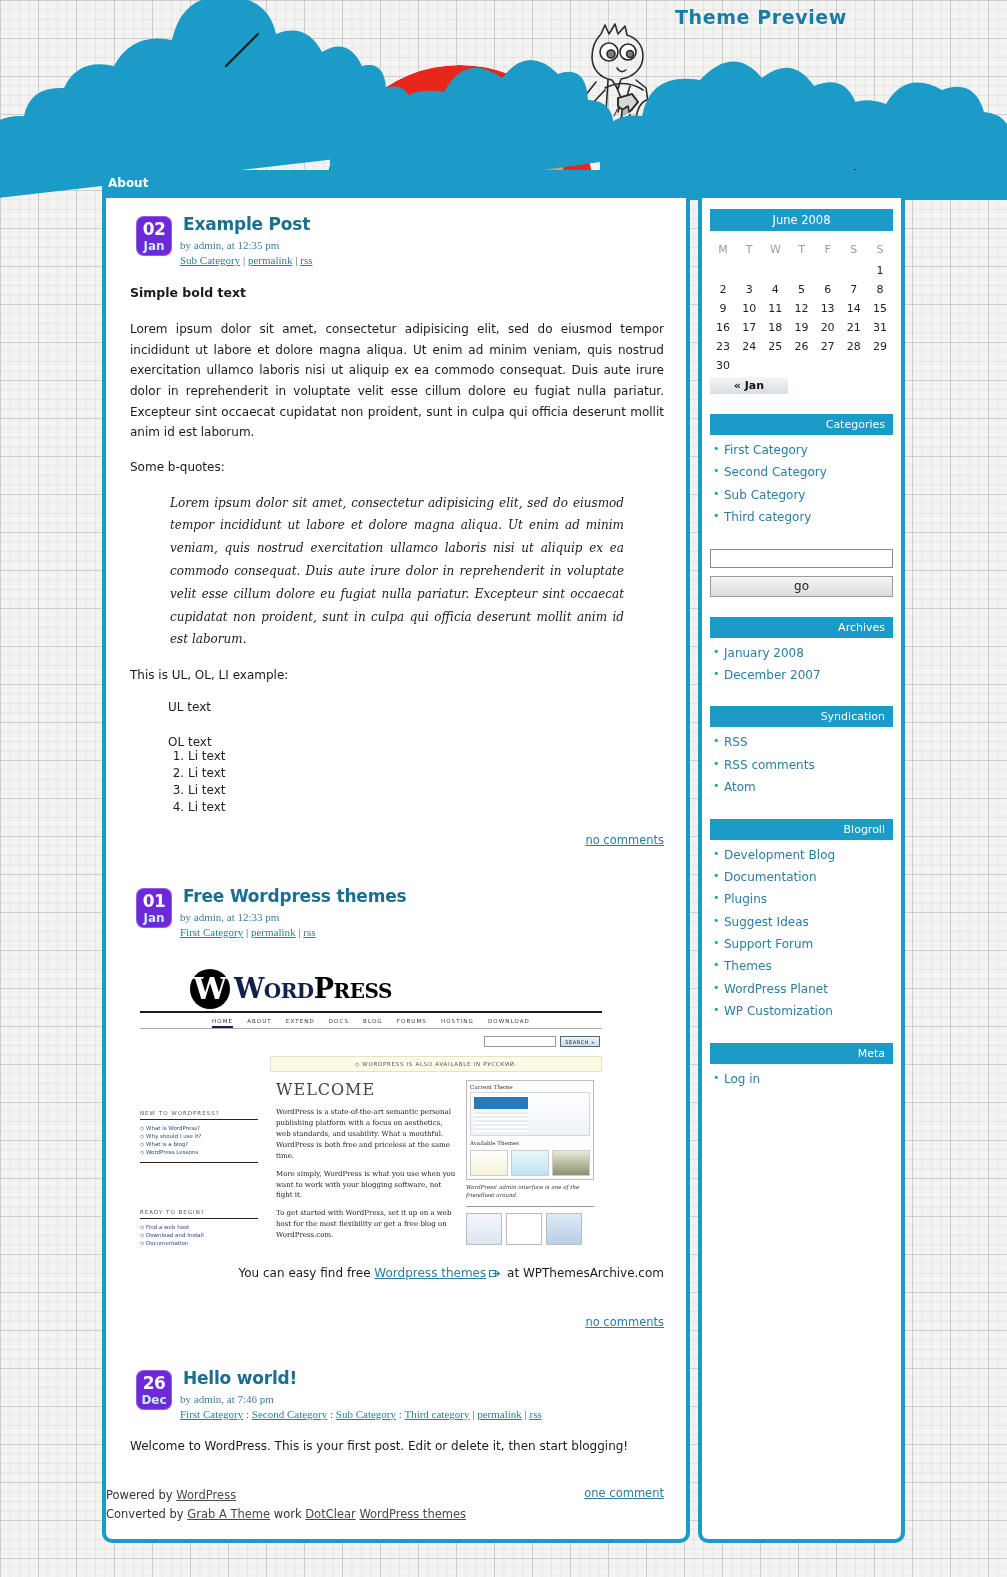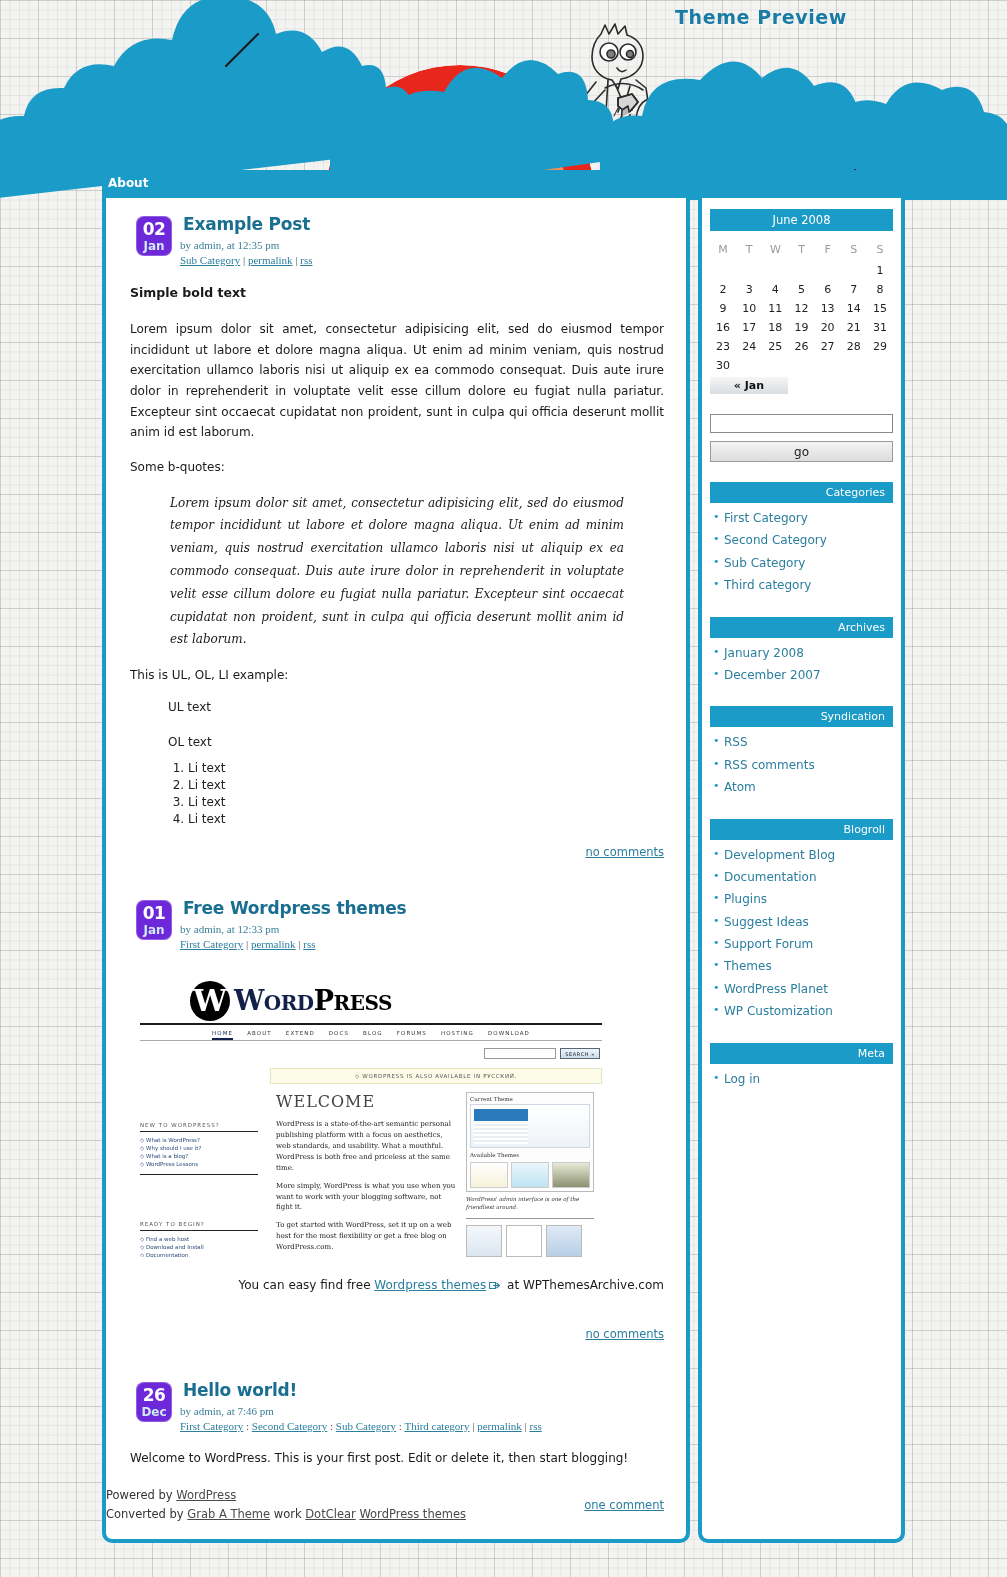--- a/index.html
+++ b/index.html
@@ -103,21 +103,21 @@
   .post-body p.lead-bold { font-weight:bold; font-size:12.5px; margin-bottom:16px; text-align:left; }
   .post-body blockquote {
     margin:0 40px 14px 40px;
     font-family:"DejaVu Serif", serif;
     font-style:italic; font-size:12px; line-height:1.9;
     text-align:justify; color:#1a1a1a;
   }
   .post-body blockquote p { font-family:inherit; font-style:inherit; margin:0; line-height:1.9; }
   .post-body ul.demo-ul { margin:0 0 0 38px; padding:0; list-style:none; }
   .post-body ul.demo-ul > li { margin:0 0 21px 0; font-size:12px; }
-  .post-body ol.demo-ol { margin:12px 0 0 40px; padding:0 0 0 18px; list-style:decimal; }
+  .post-body ol.demo-ol { margin:0 0 0 40px; padding:0 0 0 18px; list-style:decimal; }
   .post-body ol.demo-ol li { margin:0 0 3px 0; font-size:12px; }
   .ol-label { display:block; margin-left:38px; font-size:12px; }
 
   .comments-line { text-align:right; padding:16px 0 20px 0; }
   .comments-line a { color:#2a7e9e; text-decoration:underline; font-size:11.5px; }
 
   .ext-icon { display:inline-block; vertical-align:-1px; margin:0 3px; }
 
   
   .wp-shot {
@@ -568,33 +568,33 @@
           <td></td>
           <td></td>
         </tr>
       </tbody>
     </table>
     <div class="cal-nav">
       <a href="#" class="cal-prev">« Jan</a>
     </div>
   </div>
 
-  <div class="widget search-form">
-    <input class="search-input" type="text" placeholder="" style="">
-    <button class="search-submit">go</button>
-  </div>
-
   <div class="widget">
     <div class="widget-title">Categories</div>
     <ul>
       <li><a href="#">First Category</a></li>
       <li><a href="#">Second Category</a></li>
       <li><a href="#">Sub Category</a></li>
       <li><a href="#">Third category</a></li>
     </ul>
+  </div>
+
+  <div class="widget search-form">
+    <input class="search-input" type="text" placeholder="" style="">
+    <button class="search-submit">go</button>
   </div>
 
   <div class="widget">
     <div class="widget-title">Archives</div>
     <ul>
       <li><a href="#">January 2008</a></li>
       <li><a href="#">December 2007</a></li>
     </ul>
   </div>
 

